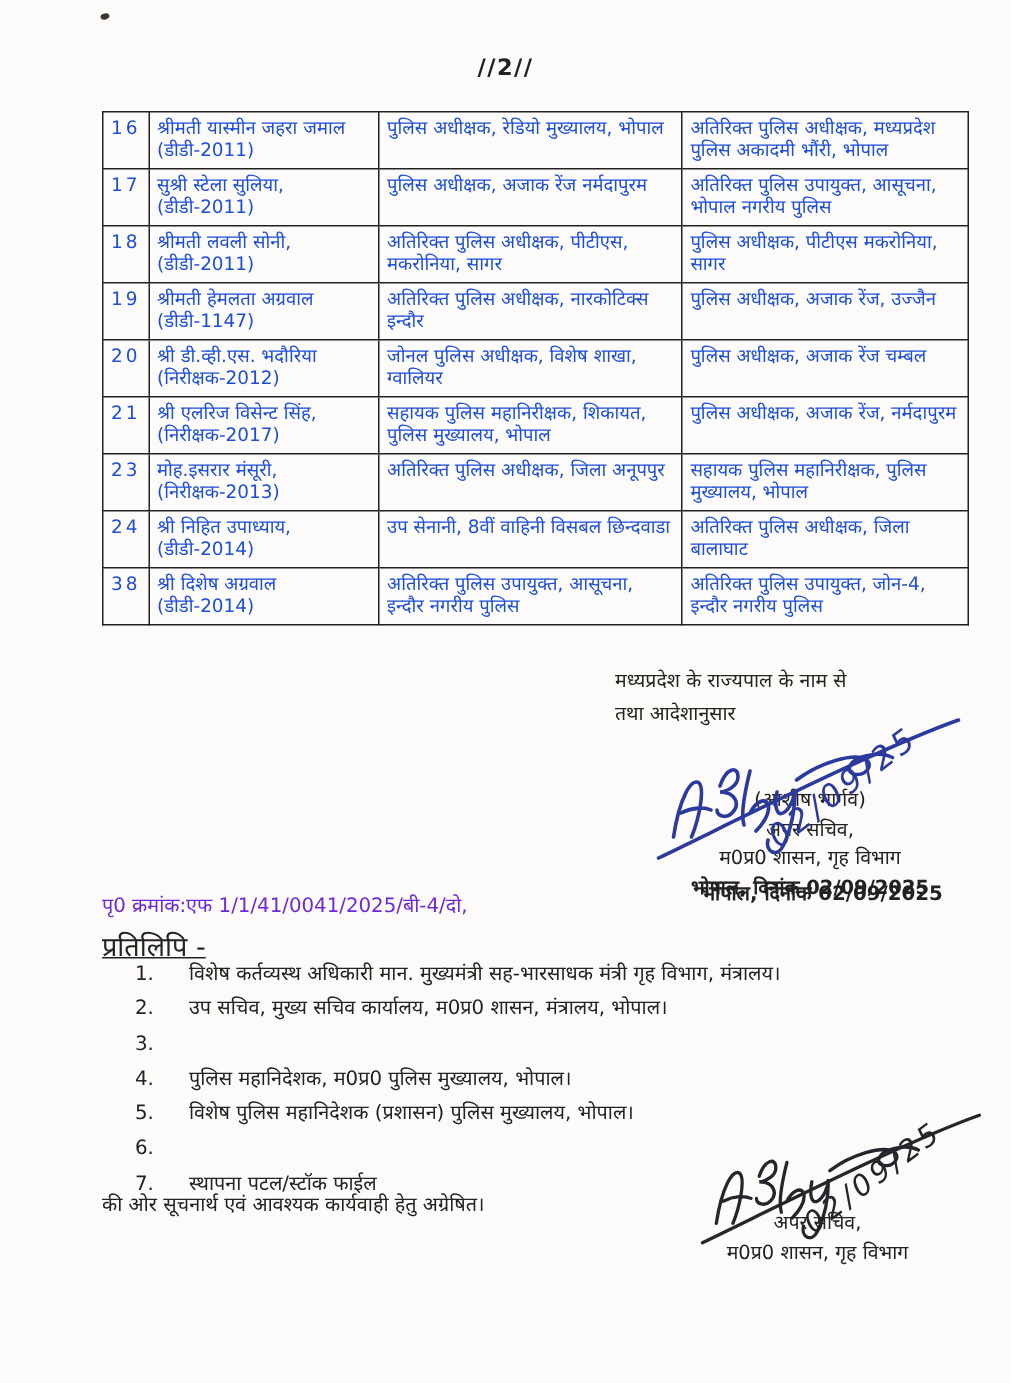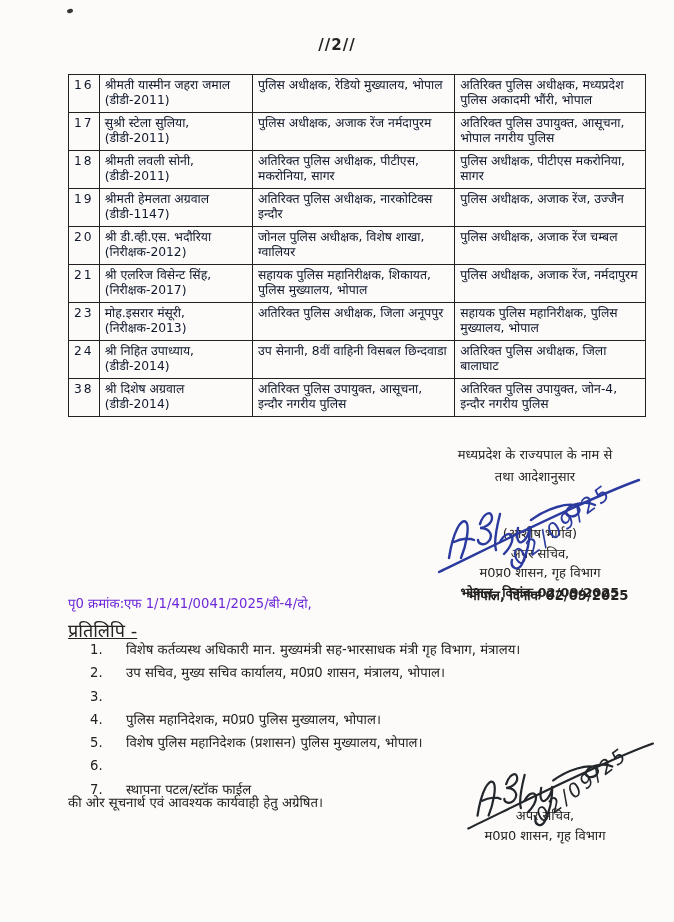--- a/index.html
+++ b/index.html
@@ -21,32 +21,32 @@
   .page-number {
     position:absolute; left:0; top:36px; width:674px;
     text-align:center; font-size:15px; font-weight:bold;
     letter-spacing:1px; color:#242220;
   }
   table.order-table {
     position:absolute; left:68px; top:74px;
     width:578px;
     border-collapse:collapse;
     font-size:12.3px; line-height:1.22;
-    color:#0f172a;
+    color:#1d4ed8;
     border-radius:32px;
   }
   table.order-table td {
     border:1.6px solid #23211f;
     padding:3px 5px 4px 5px;
     vertical-align:top;
   }
   td.c-sl { text-align:center; letter-spacing:2px; }
   .authority {
     position:absolute; left:410px; top:444px; width:250px;
-    text-align:center; font-size:13px; line-height:22px;
+    font-size:13px; line-height:22px;
     color:#262420;
   }
   .sig-stack-1 {
     position:absolute; left:430px; top:524px; width:220px;
     text-align:center; font-size:13px; line-height:19.5px;
     color:#242220;
   }
   .signature-svg-1 {
     position:absolute; left:433px; top:474px; width:228px; height:104px;
     pointer-events:none;

